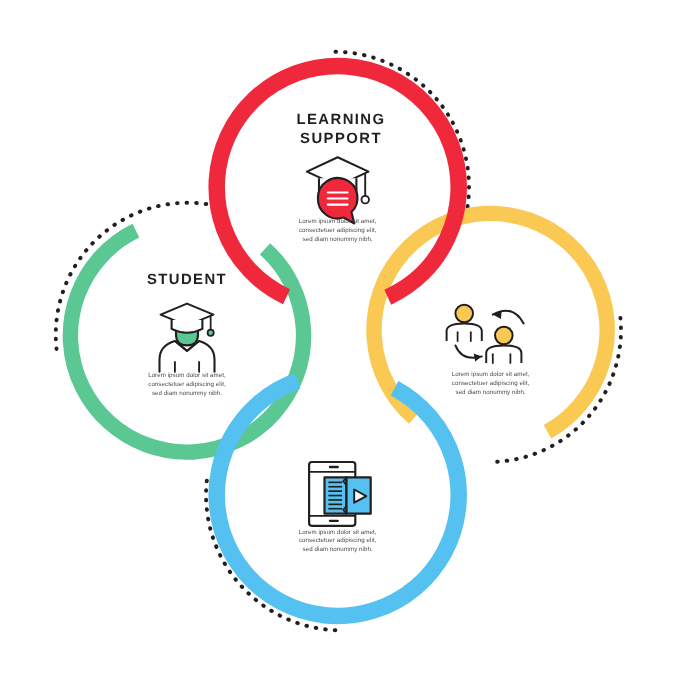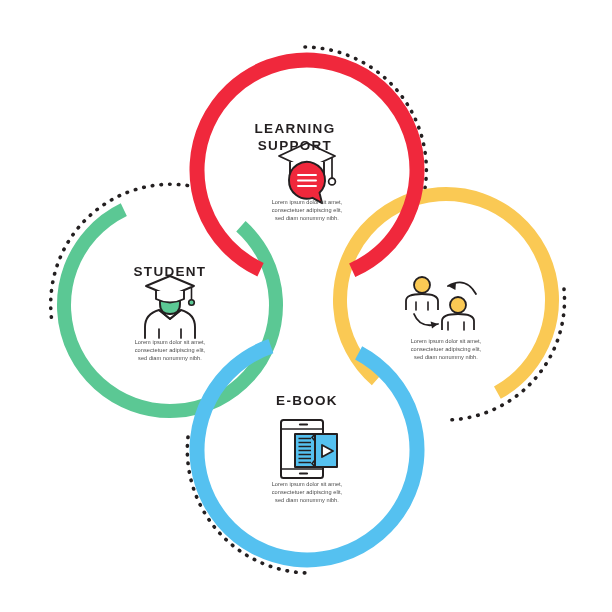--- a/index.html
+++ b/index.html
@@ -156,47 +156,44 @@
         <line x1="-8.5" y1="4.5" x2="4" y2="4.5"></line>
         <line x1="-8.5" y1="8.5" x2="4" y2="8.5"></line>
         <line x1="-8.5" y1="12.5" x2="4" y2="12.5"></line>
       </g>
 
       <path d="M 15 -5 L 26 1 L 15 7 Z" fill="#ffffff" stroke="#231f20" stroke-width="1.8" stroke-linejoin="round"></path>
     </g>
 
   </svg>
 
-  <div class="node-text" style="left:205px; top:101px; width:180px;margin-top:20px;">
+  <div class="node-text" style="left:220px; top:101px; width:180px;">
     <div class="node-title">LEARNING
 SUPPORT</div>
   </div>
   <div class="node-text" style="left:227px; top:199px; width:160px;">
     <div class="node-desc">Lorem ipsum dolor sit amet,
 consectetuer adipiscing elit,
 sed diam nonummy nibh.</div>
   </div>
 
-  <div class="node-text" style="left:80px; top:264px; width:180px;">
+  <div class="node-text" style="left:80px; top:246px; width:180px;">
     <div class="node-title">STUDENT</div>
   </div>
   <div class="node-text" style="left:90px; top:339px; width:160px;">
     <div class="node-desc">Lorem ipsum dolor sit amet,
 consectetuer adipiscing elit,
 sed diam nonummy nibh.</div>
   </div>
 
   <div class="node-text" style="left:366px; top:338px; width:160px;">
     <div class="node-desc">Lorem ipsum dolor sit amet,
 consectetuer adipiscing elit,
 sed diam nonummy nibh.</div>
   </div>
 
-  <div class="node-text" style="left:217px; top:393px; width:180px;">
-    <div class="node-title">E-BOOK</div>
-  </div>
   <div class="node-text" style="left:227px; top:481px; width:160px;">
     <div class="node-desc">Lorem ipsum dolor sit amet,
 consectetuer adipiscing elit,
 sed diam nonummy nibh.</div>
   </div>
 
 </div>
 
 </body></html>

